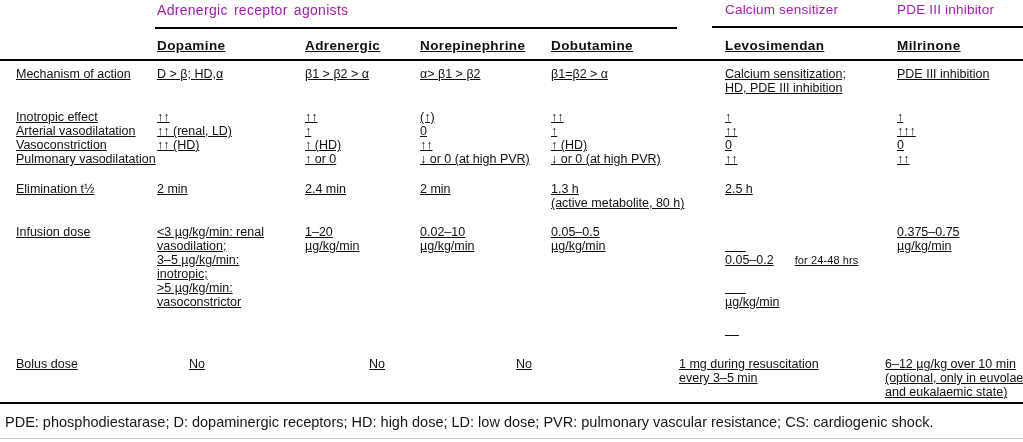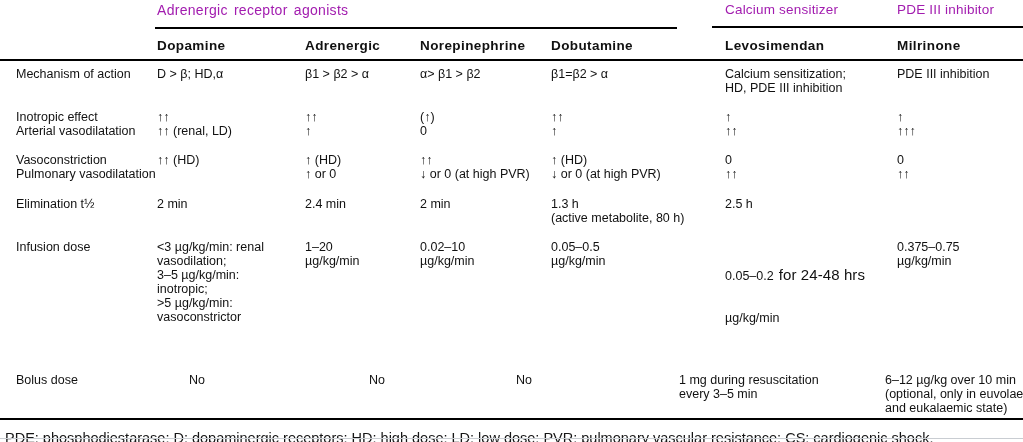--- a/index.html
+++ b/index.html
@@ -3,42 +3,42 @@
 <meta charset="utf-8">
 <style>
   html,body{margin:0;padding:0;background:#ffffff;}
   body{
     width:1023px;height:442px;position:relative;overflow:hidden;
     font-family:"Liberation Sans","DejaVu Sans",sans-serif;
     font-size:12.5px;color:#111;-webkit-font-smoothing:antialiased;
   }
   .page{position:absolute;inset:0;}
   .row{display:grid;grid-template-columns:157px 148px 115px 131px 174px 172px 126px;}
-  .cell{white-space:pre;line-height:14px;overflow:visible;}
+  .cell{white-space:pre;line-height:14px;overflow:visible;text-decoration:underline;}
   .lbl{padding-left:16px;}
   
   .grouprow{position:relative;height:33px;}
   .grp{position:absolute;top:2px;font-weight:normal;font-size:14px;letter-spacing:.3px;word-spacing:2px;color:#a21caf;white-space:pre;}
   .g-adren{left:157px;}
   .g-cal{left:725px;word-spacing:normal;letter-spacing:.2px;font-size:13.5px;}
   .g-pde{left:897px;word-spacing:normal;letter-spacing:.2px;font-size:13.5px;}
   .uline{position:absolute;height:0;border-bottom:2px solid #000;}
   .uline-adren{left:155px;width:522px;top:27px;}
   .uline-right{left:712px;width:311px;top:26px;}
   
   .headrow{border-bottom:2px solid #000;height:26px;align-items:start;}
   .headrow .cell{font-weight:bold;font-size:13.5px;letter-spacing:.4px;padding-top:5px;line-height:15px;}
   
   .r-mech{margin-top:6px;}
   .r-ino{margin-top:15px;}
-  .r-vaso{margin-top:15px;}
+  .r-vaso{}
   .r-elim{margin-top:16px;}
   .r-inf{margin-top:15px;}
   .r-bol{margin-top:20px;gap:32px;}
-  .note{font-size:15px;margin-left:5px;letter-spacing:.1px;}
+  .note{font-size:11px;margin-left:21px;letter-spacing:.1px;}
   
   .footer{margin-top:3px;border-top:2px solid #000;padding-top:10px;padding-left:5px;}
   .f1{font-size:14.5px;line-height:17px;color:#161616;white-space:pre;}
   .bottom-hairline{position:absolute;left:0;top:438px;width:1023px;height:0;border-bottom:1.5px solid #c9cdd2;}
 </style>
 </head>
 <body>
 
 <div class="page">
 

